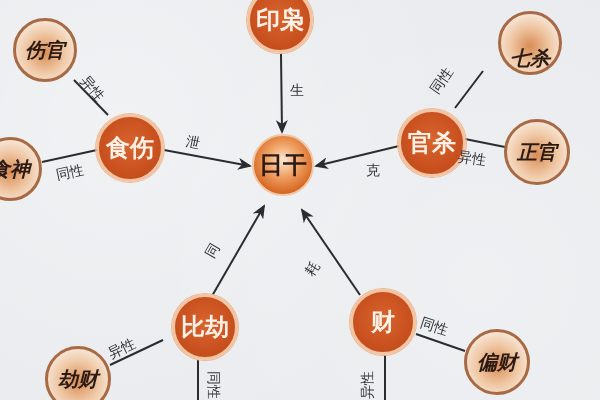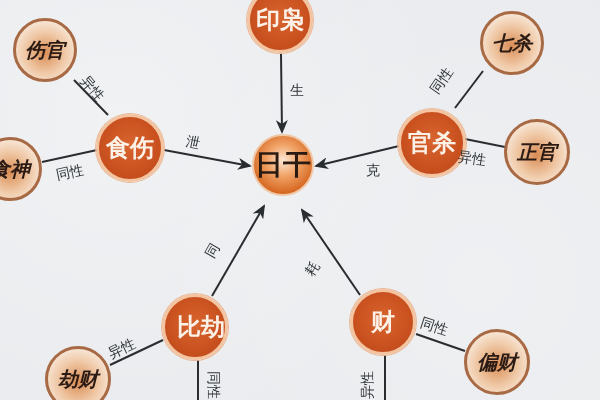--- a/index.html
+++ b/index.html
@@ -28,21 +28,21 @@
     background: radial-gradient(circle at 50% 45%, #d8642f 0%, #c9511f 60%, #b8451a 100%);
     border: 3px solid #f4c3a0;
     color: #fbf1e6;
     font-size: 24px;
     box-shadow: 0 0 0 1px #e8b896;
   }
   .center-node {
     background: radial-gradient(circle at 50% 42%, #fde8d6 0%, #f1a468 35%, #d5651f 75%, #c25317 100%);
     border: 2px solid #f0c8a8;
     color: #2a1a12;
-    font-size: 28px;
+    font-size: 24px;
   }
   .sub {
     background: radial-gradient(circle at 50% 55%, #d98c54 0%, #efc7a4 45%, #f7e6d6 75%, #f4e2d2 100%);
     border: 3px solid #a86a45;
     color: #2b1b14;
     font-size: 20px;
     font-style: italic;
   }
   .lbl {
     position: absolute; color: #2f3438; font-size: 14px;
@@ -90,35 +90,35 @@
 </div>
 
 <div class="node main" style="left:96px; top:114px; width:68px; height:68px;">
   <span>食伤</span>
 </div>
 
 <div class="node main" style="left:398px; top:109px; width:68px; height:68px;">
   <span>官杀</span>
 </div>
 
-<div class="node main" style="left:162px; top:294px; width:66px; height:66px;justify-content:flex-end;">
+<div class="node main" style="left:172px; top:294px; width:66px; height:66px;">
   <span>比劫</span>
 </div>
 
 <div class="node main" style="left:350px; top:289px; width:66px; height:66px;">
   <span>财</span>
 </div>
 
 <div class="node sub" style="left:13px; top:18px; width:64px; height:64px;">
   <span>伤官</span>
 </div>
 <div class="node sub" style="left:-22px; top:137px; width:64px; height:64px;">
   <span>食神</span>
 </div>
-<div class="node sub" style="left:480px; top:11px; width:64px; height:64px;">
+<div class="node sub" style="left:498px; top:11px; width:64px; height:64px;align-items:flex-end;">
   <span>七杀</span>
 </div>
 <div class="node sub" style="left:504px; top:119px; width:66px; height:66px;align-items:center;">
   <span>正官</span>
 </div>
 <div class="node sub" style="left:45px; top:346px; width:66px; height:66px;">
   <span>劫财</span>
 </div>
 <div class="node sub" style="left:464px; top:329px; width:66px; height:66px;text-align:right;">
   <span>偏财</span>

